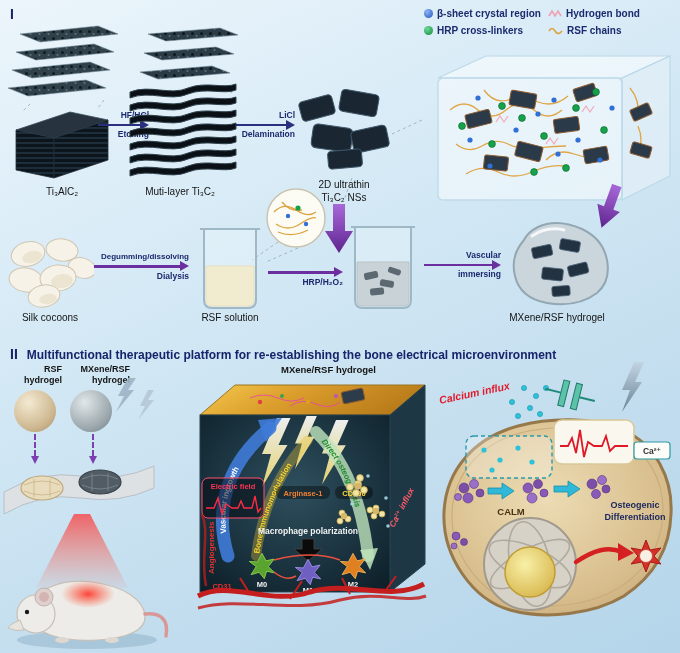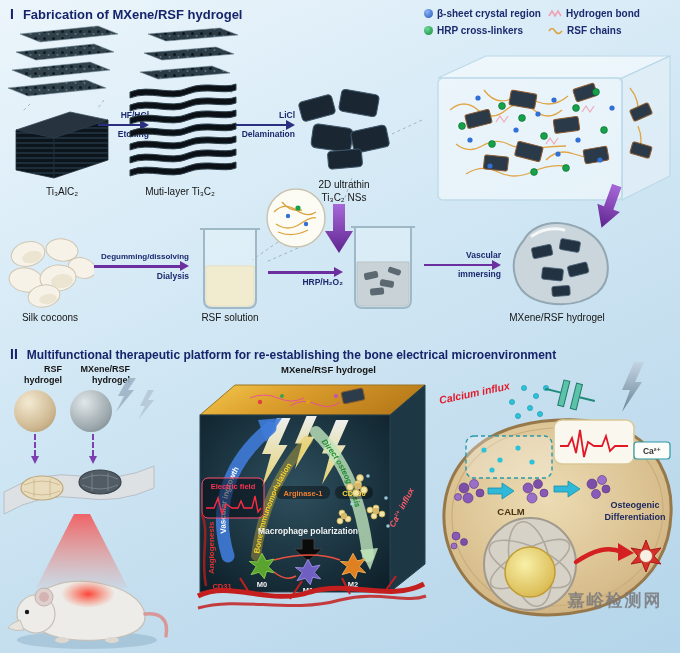--- a/index.html
+++ b/index.html
@@ -51,21 +51,20 @@
         <path d="M236,86 L230,94"></path>
       <path d="M278,242 L252,260"></path>
         <path d="M298,248 L266,262"></path>
       <path d="M392,134 L422,120"></path>
         <path d="M352,178 L344,200"></path>
     </g>
   </svg>
 
   <div class="sec-title" style="left:10px;top:6px">
     <span class="num">I</span>
-    <span>Fabrication of MXene/RSF hydrogel</span>
   </div>
 
   <svg class="abs" style="left:6px;top:22px" width="118" height="84" viewBox="0 0 118 84">
     <defs>
       <pattern id="latA" width="9" height="7" patternUnits="userSpaceOnUse">
         <rect width="9" height="7" fill="#31414a"></rect>
         <circle cx="2.5" cy="2.5" r="1.5" fill="#0e1a22"></circle>
         <circle cx="6.5" cy="5" r="1" fill="#5d7480"></circle>
       </pattern>
     </defs>
@@ -594,16 +593,15 @@
       <circle r="6.5" fill="#f8efe4" stroke="#c05040" stroke-width="1"></circle>
     </g>
     <g stroke="#5a3380" stroke-width="0.6">
       <circle cx="30" cy="176" r="4" fill="#8a5ab8"></circle>
         <circle cx="38" cy="182" r="3.5" fill="#7b4fa8"></circle>
         <circle cx="28" cy="186" r="3" fill="#9a6fc8"></circle>
     </g>
   </svg>
 
   <div id="watermark">
-    <div class="wm1">嘉峪检测网</div>
   </div>
 
 </div>
 
 </body></html>

